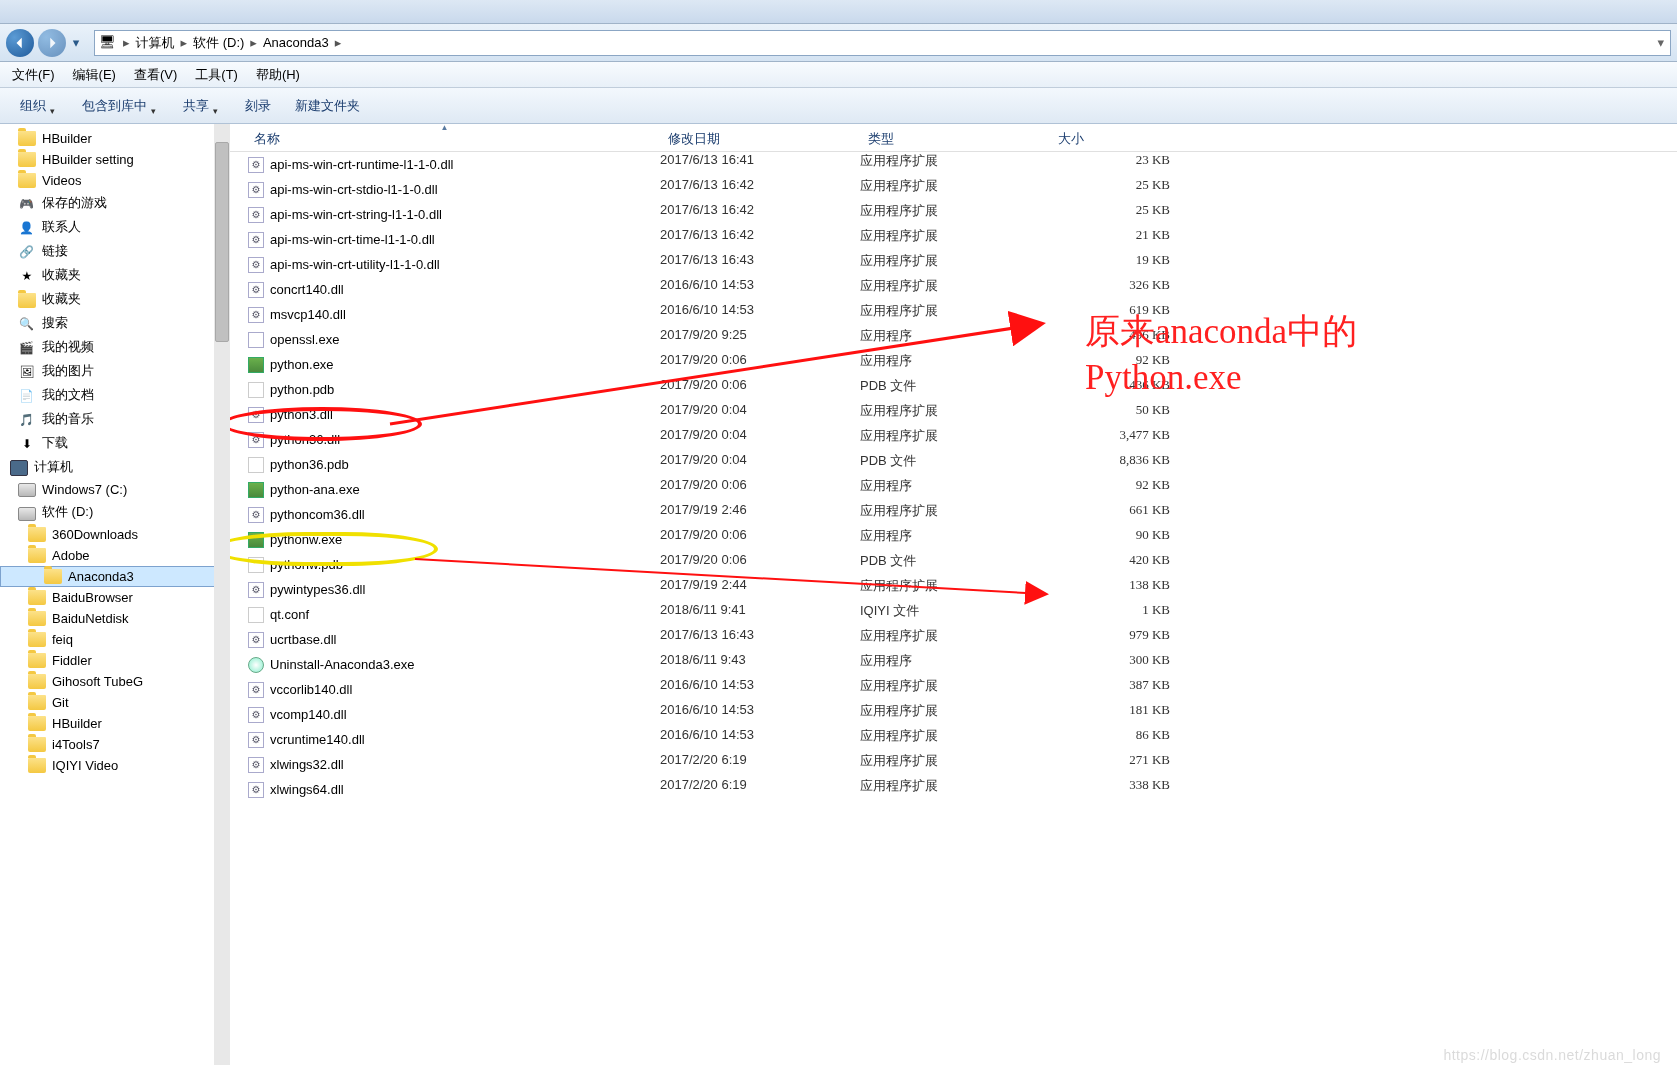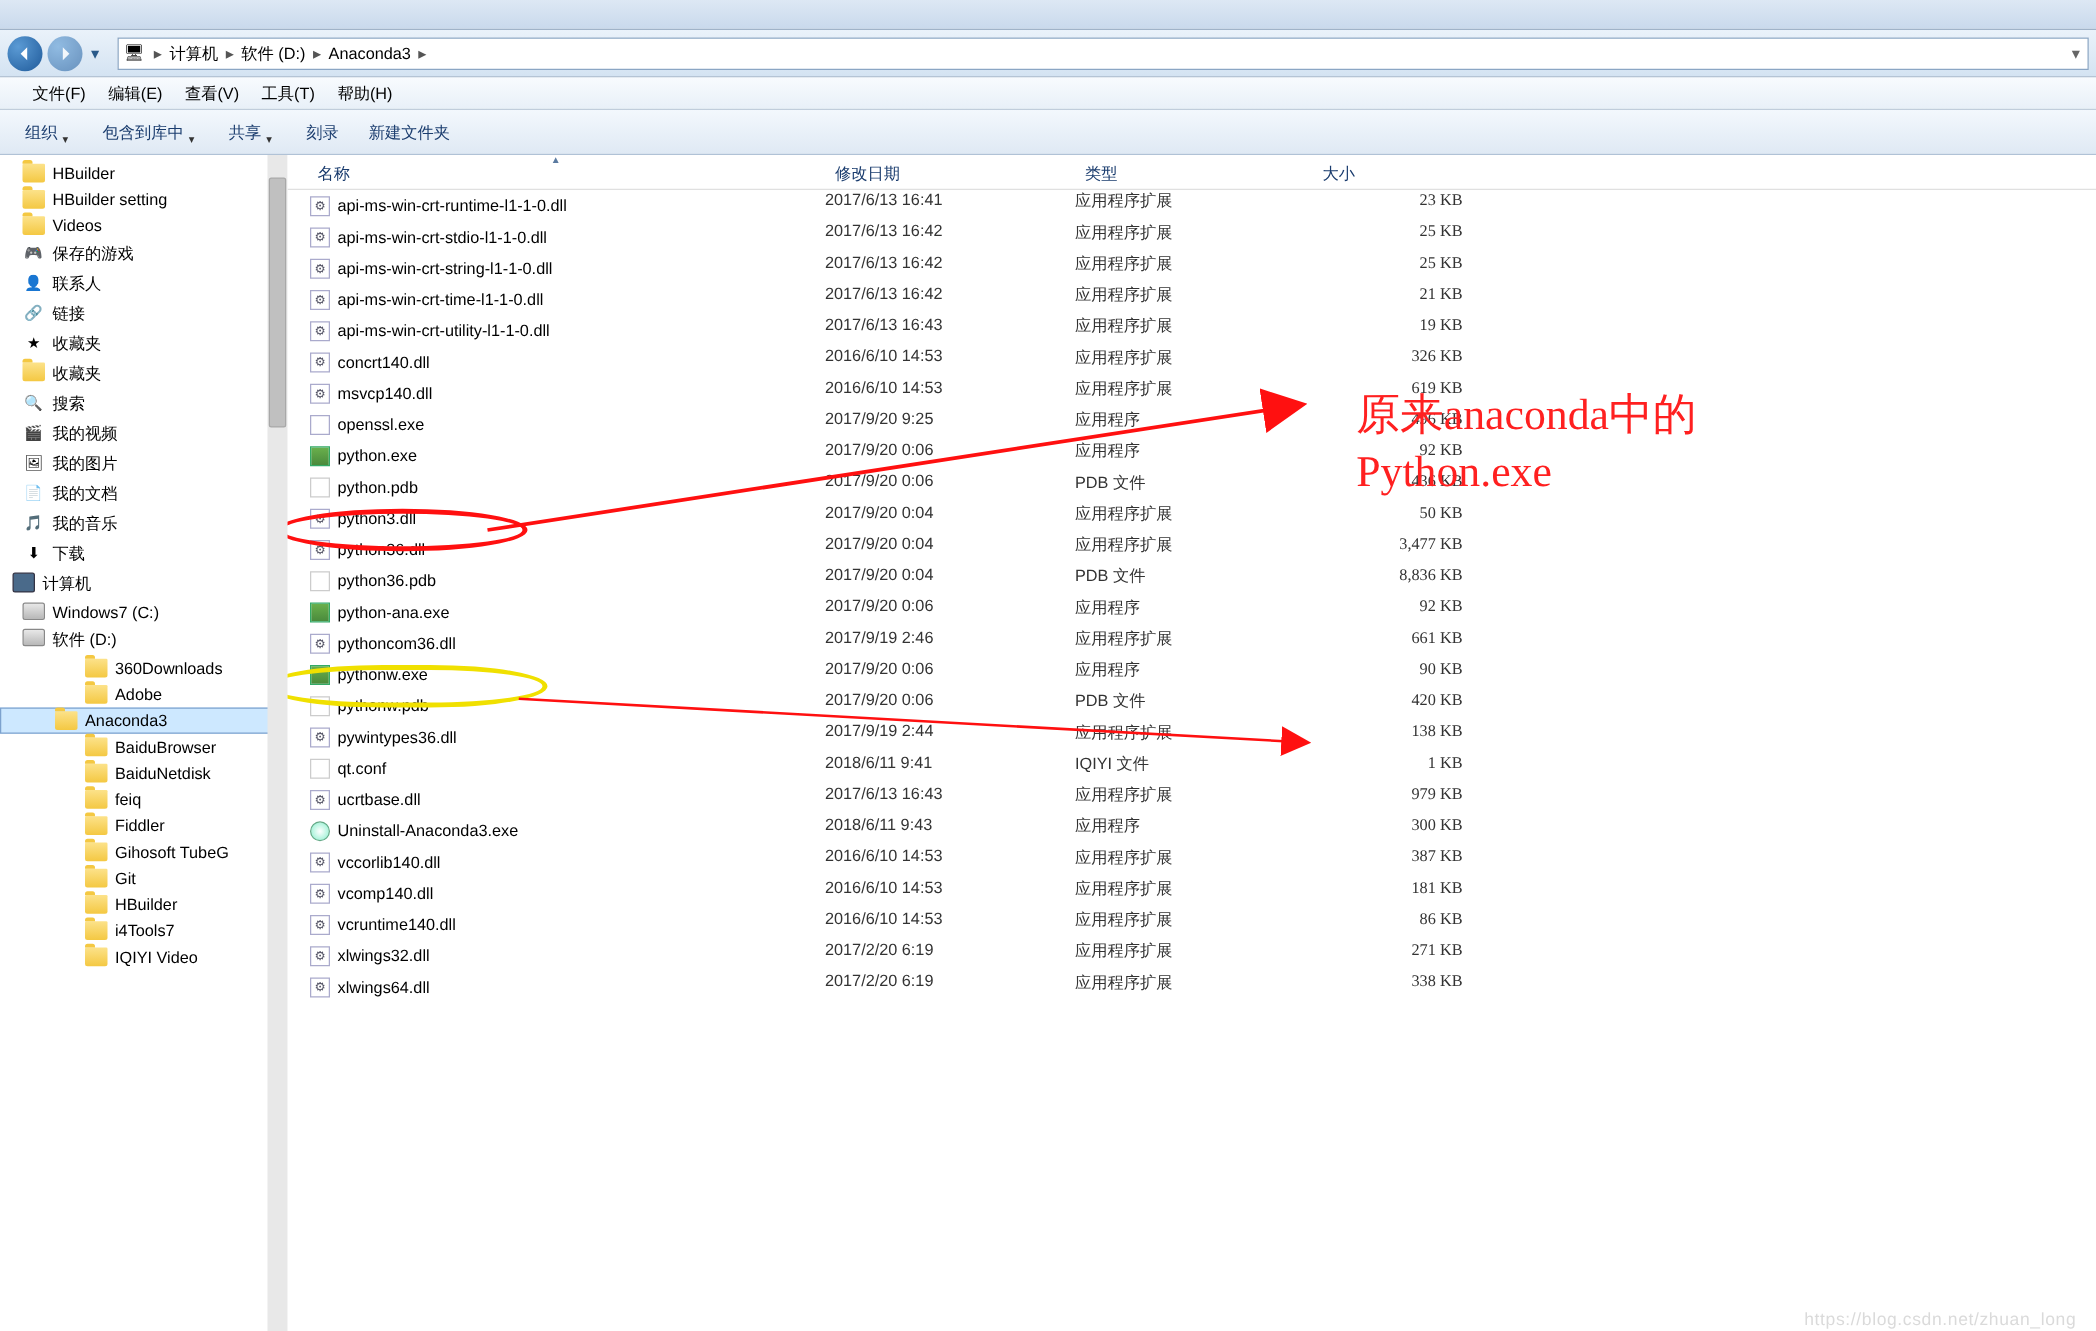--- a/index.html
+++ b/index.html
@@ -6,33 +6,33 @@
 body { background: #fff; width: 1677px; height: 1065px; overflow: hidden; position: relative; }
 .title-bar { height: 24px; background: linear-gradient(#dde8f4, #c9d9ec); display: flex; align-items: center; gap: 8px; padding-left: 10px; border-bottom: 1px solid #a0b3c8; }
 .nav-bar { height: 38px; background: linear-gradient(#eaf2fa, #d4e3f2); display: flex; align-items: center; padding: 0 6px; border-bottom: 1px solid #a0b3c8; gap: 4px; }
 .nav-btn { width: 28px; height: 28px; border-radius: 50%; background: radial-gradient(circle at 30% 30%, #5b9bd5, #1f5a9a); display: flex; align-items: center; justify-content: center; color: #fff; cursor: pointer; }
 .nav-btn svg { width: 14px; height: 14px; fill: #fff; }
 .dropdown-arrow { width: 12px; display: flex; align-items: center; justify-content: center; color: #2a5a8a; }
 .address-bar { flex: 1; height: 26px; background: #fff; border: 1px solid #8ba6c4; display: flex; align-items: center; margin-left: 8px; }
 .addr-icon { width: 18px; height: 18px; margin: 0 4px; }
 .addr-sep { color: #555; padding: 0 2px; }
 .addr-part { padding: 0 4px; color: #000; cursor: pointer; }
-.menu-bar { height: 26px; background: linear-gradient(#f8fbfe, #e8f0f8); display: flex; align-items: center; padding: 0 18px; border-bottom: 1px solid #c0cddb; gap: 2px; }
+.menu-bar { height: 26px; background: linear-gradient(#f8fbfe, #e8f0f8); display: flex; align-items: center; padding: 0 4px; border-bottom: 1px solid #c0cddb; gap: 2px; }
 .menu-item { padding: 3px 8px; cursor: pointer; color: #000; }
 .toolbar { height: 36px; background: linear-gradient(#f3f8fd, #dfe9f4); display: flex; align-items: center; padding: 0 10px; border-bottom: 1px solid #b0c2d6; gap: 4px; }
 .tool-btn { padding: 4px 10px; color: #1a3c6e; cursor: pointer; display: flex; align-items: center; gap: 4px; }
 .tri-down { width: 8px; height: 8px; }
 .tri-down::after { content: "▾"; font-size: 9px; color: #333; }
 .content { display: flex; height: calc(100% - 124px); position: relative; }
 .sidebar { width: 230px; background: #fff; border-right: 1px solid #d4d4d4; overflow-y: auto; padding-top: 4px; }
 .sidebar-scroll { position: absolute; left: 214px; top: 0; width: 16px; height: 100%; background: #e8e8e8; }
 .sidebar-scroll-thumb { background: #c0c0c0; border: 1px solid #a8a8a8; width: 14px; height: 200px; margin: 18px 1px 0; border-radius: 2px; }
-.tree-item { display: flex; align-items: flex-start; padding: 3px 4px 3px 18px; cursor: pointer; gap: 6px; white-space: nowrap; }
+.tree-item { display: flex; align-items: flex-end; padding: 3px 4px 3px 18px; cursor: pointer; gap: 6px; white-space: nowrap; }
 .tree-item.selected { background: #cde8ff; border: 1px solid #7da2ce; padding: 2px 3px 2px 17px; }
-.tree-item.level2 { padding-left: 68px; }
+.tree-item.level2 { padding-left: 28px; }
 .tree-item.level2.selected { padding-left: 43px; }
 .folder-icon { width: 18px; height: 15px; background: linear-gradient(#fce28a, #f4c842); border-radius: 1px 1px 2px 2px; position: relative; flex-shrink: 0; }
 .folder-icon::before { content: ""; position: absolute; top: -3px; left: 0; width: 8px; height: 3px; background: #f4c842; border-radius: 2px 2px 0 0; }
 .drive-icon { width: 18px; height: 14px; background: linear-gradient(#e8e8e8, #b8b8b8); border: 1px solid #888; border-radius: 2px; flex-shrink: 0; }
 .comp-icon { width: 18px; height: 16px; background: #4a6a8a; border: 1px solid #334; border-radius: 2px; flex-shrink: 0; position: relative; }
 .sp-icon { width: 18px; height: 16px; flex-shrink: 0; display: flex; align-items: center; justify-content: center; font-size: 12px; }
 .list-area { flex: 1; background: #fff; position: relative; overflow: hidden; }
 .list-header { height: 28px; display: flex; border-bottom: 1px solid #e0e0e0; background: #fff; position: sticky; top: 0; z-index: 5; }
 .list-header-col { padding: 6px 8px; color: #1a3c6e; border-right: 1px solid transparent; cursor: pointer; position: relative; }
 .list-body { overflow-y: auto; }

